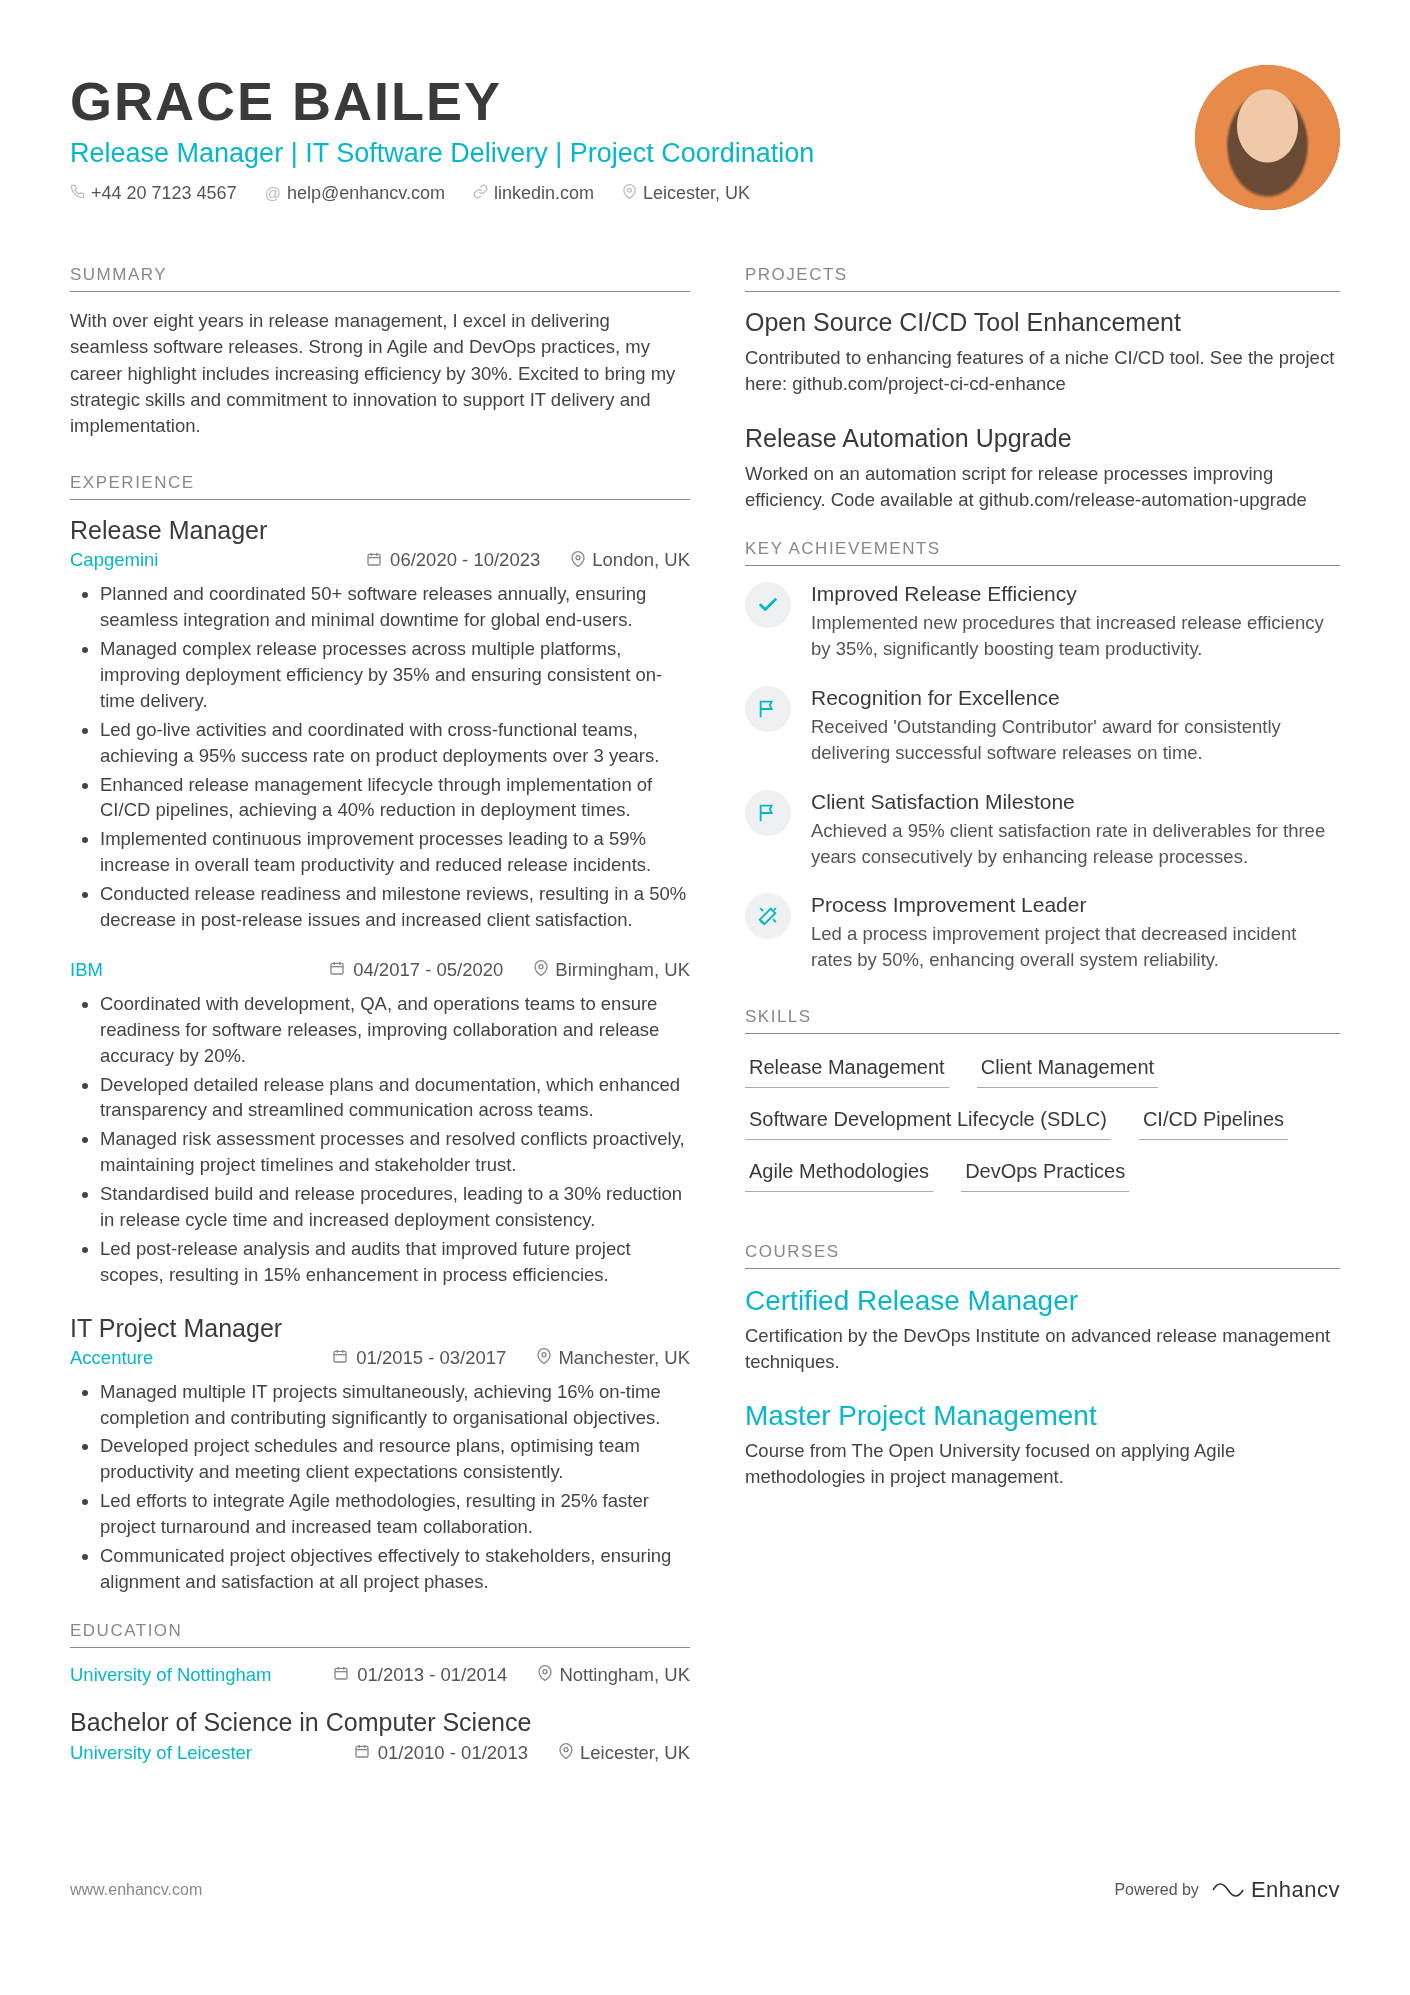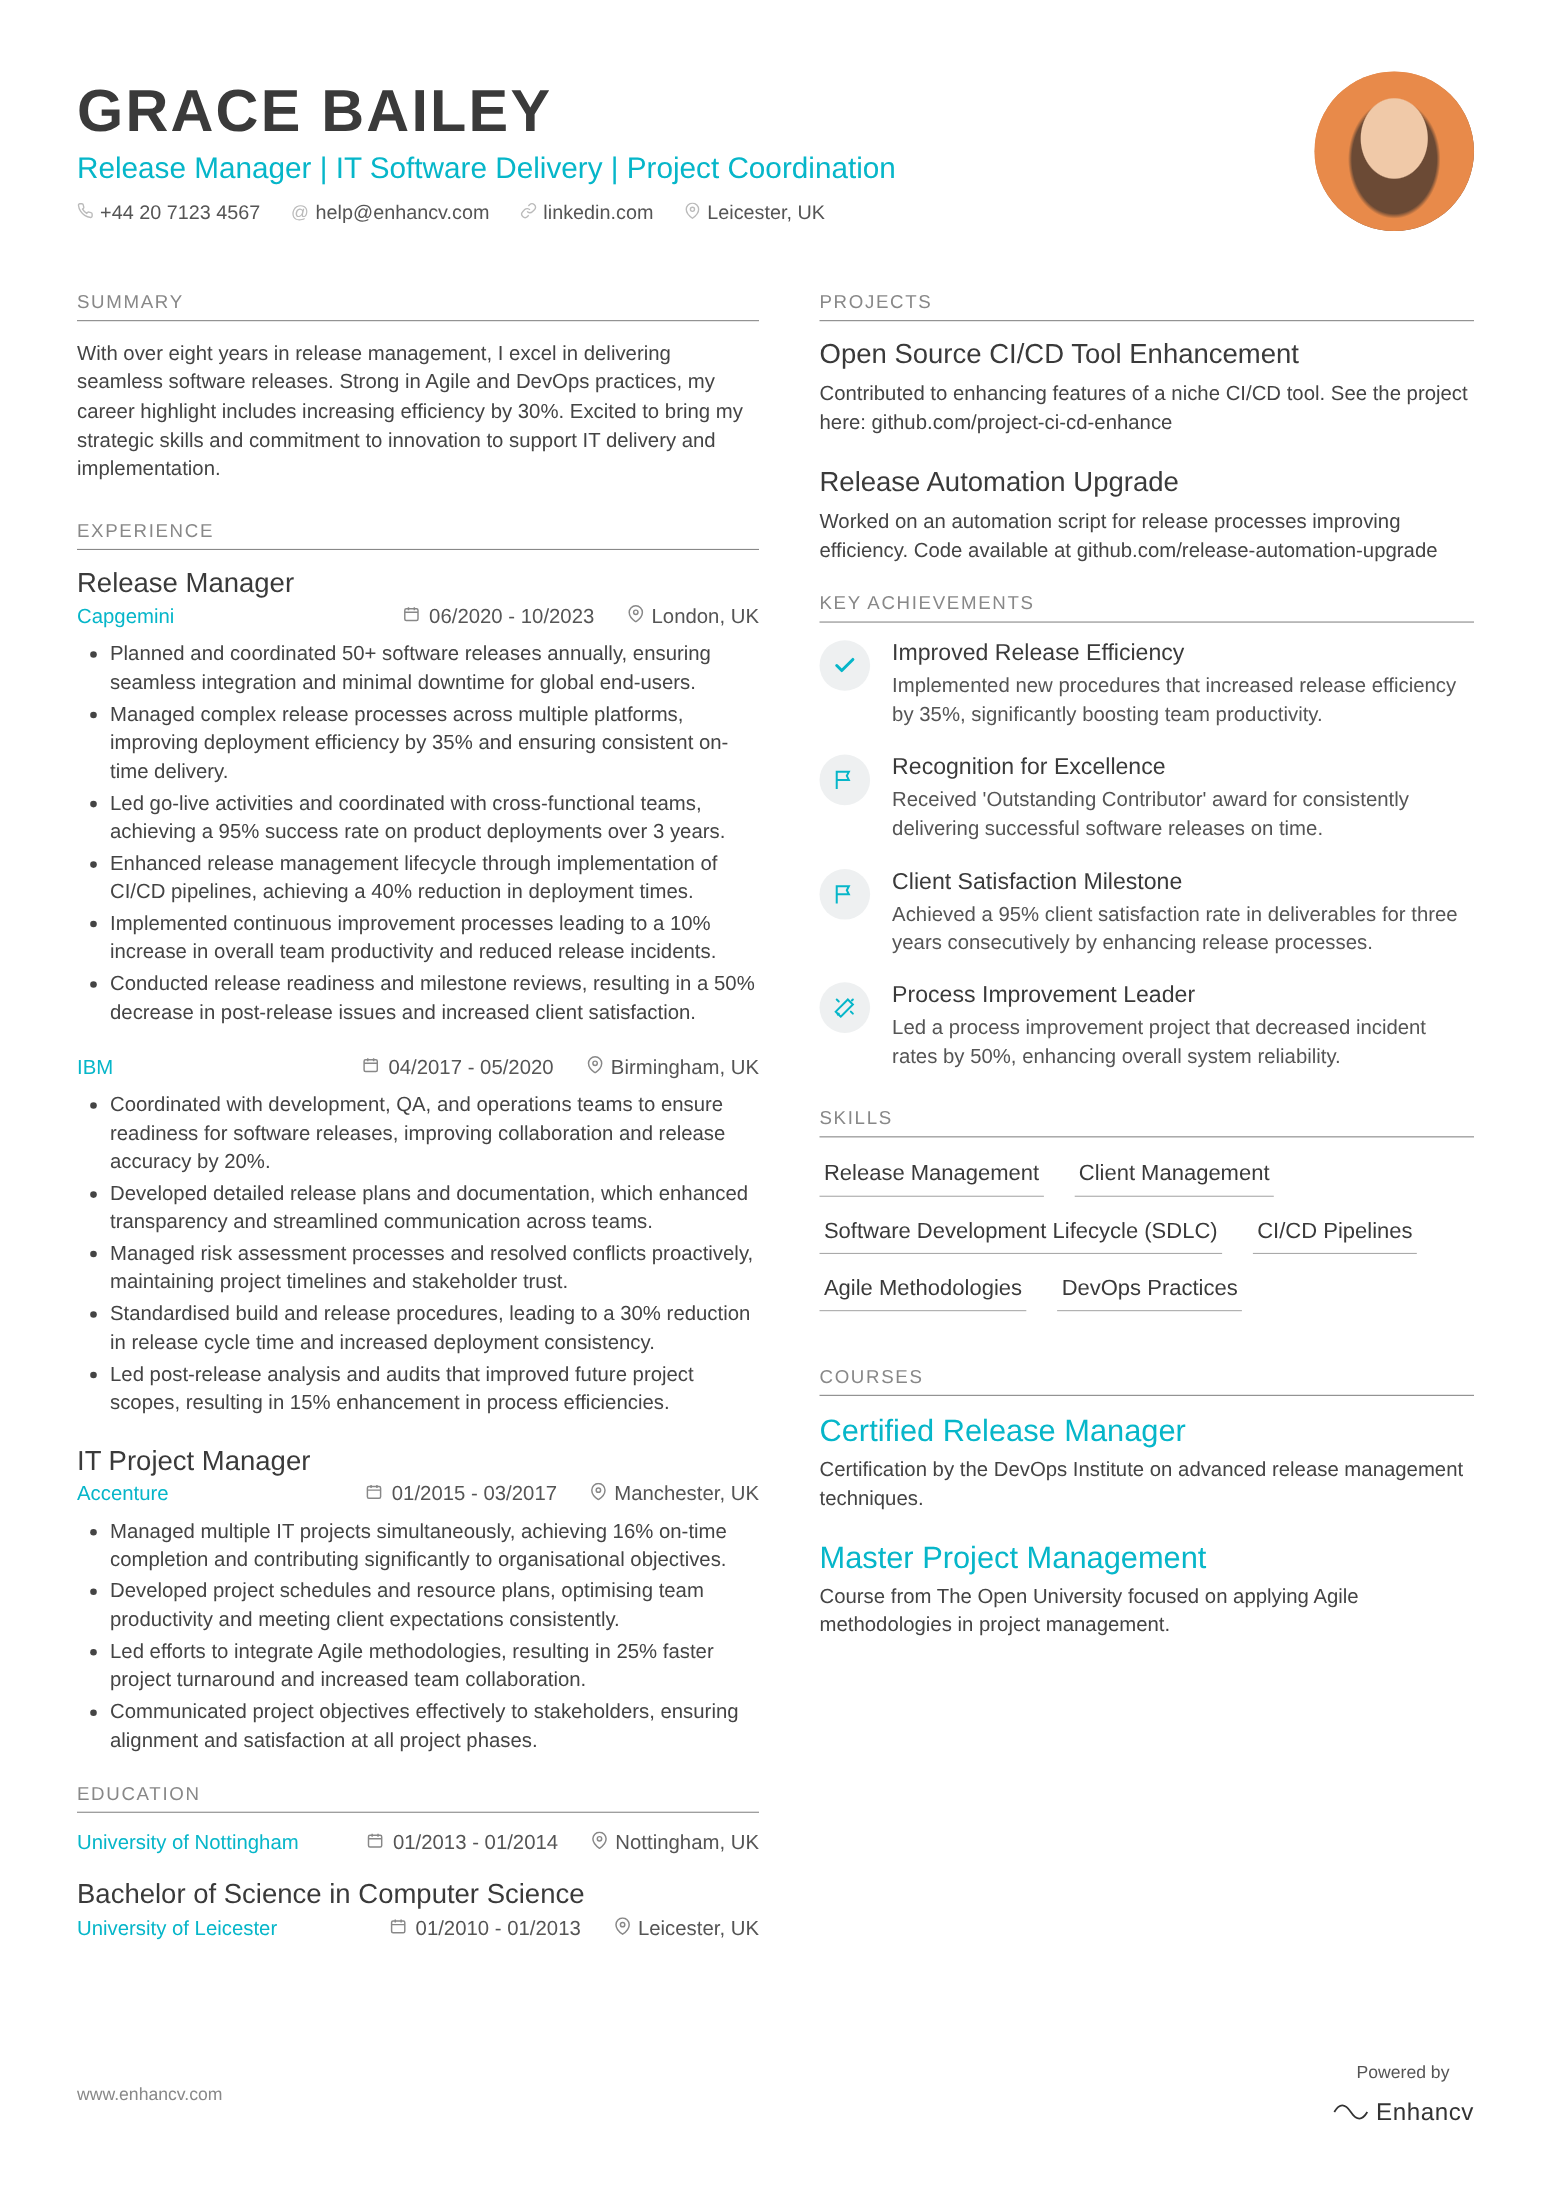--- a/index.html
+++ b/index.html
@@ -213,21 +213,20 @@
     align-items: center;
     margin-top: 90px;
     font-size: 16px;
     color: #888;
   }
   .footer-right {
     display: flex;
     align-items: center;
     gap: 12px;
     color: #555;
-    flex-direction: column;
   }
   .logo {
     font-size: 22px;
     letter-spacing: 0.5px;
     display: flex;
     align-items: center;
     gap: 6px;
     color: #333;
   }
   .logo-mark {
@@ -301,21 +300,21 @@
       <span class="location"><span class="mi"><svg width="16" height="16" viewBox="0 0 24 24" fill="none" stroke="currentColor" stroke-width="2">
                   <path d="M21 10c0 7-9 13-9 13s-9-6-9-13a9 9 0 0 1 18 0z"></path>
                   <circle cx="12" cy="10" r="3"></circle>
                 </svg></span>London, UK</span>
     </div>
     <ul class="bullets">
             <li>Planned and coordinated 50+ software releases annually, ensuring seamless integration and minimal downtime for global end-users.</li>
             <li>Managed complex release processes across multiple platforms, improving deployment efficiency by 35% and ensuring consistent on-time delivery.</li>
             <li>Led go-live activities and coordinated with cross-functional teams, achieving a 95% success rate on product deployments over 3 years.</li>
             <li>Enhanced release management lifecycle through implementation of CI/CD pipelines, achieving a 40% reduction in deployment times.</li>
-            <li>Implemented continuous improvement processes leading to a 10% increase in overall team productivity and reduced release incidents.</li>
+            <li>Implemented continuous improvement processes leading to a 59% increase in overall team productivity and reduced release incidents.</li>
             <li>Conducted release readiness and milestone reviews, resulting in a 50% decrease in post-release issues and increased client satisfaction.</li>
           </ul>
         </div>
         <div class="job">
     <div class="job-meta">
       <span class="company">IBM</span>
       <span class="meta-spacer"></span>
       <span class="dates"><span class="mi"><svg width="16" height="16" viewBox="0 0 24 24" fill="currentColor">
                   <rect x="3" y="5" width="18" height="16" rx="2" fill="none" stroke="currentColor" stroke-width="2"></rect>
                   <line x1="3" y1="10" x2="21" y2="10" stroke="currentColor" stroke-width="2"></line>

